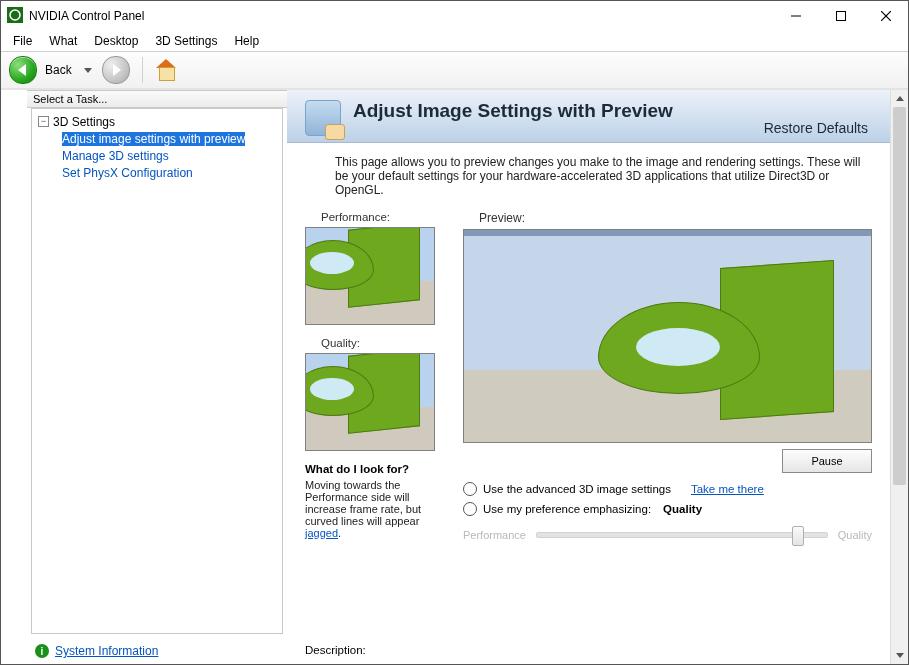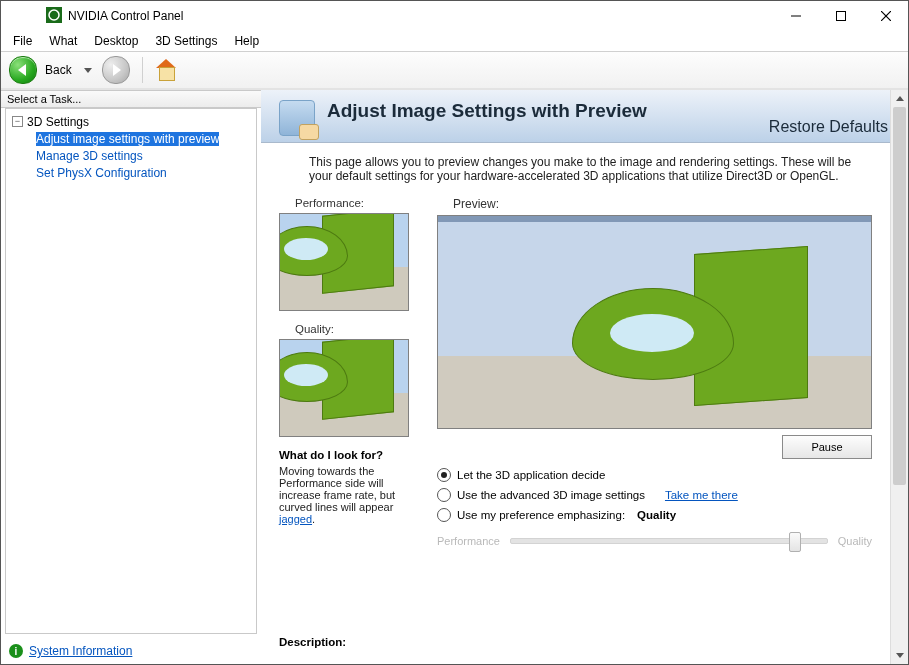--- a/index.html
+++ b/index.html
@@ -1,19 +1,19 @@
 <!DOCTYPE html>
 <html><head>
 <meta charset="utf-8">
 <style>
   html,body{margin:0;padding:0;font-family:"Segoe UI",Tahoma,sans-serif;font-size:12px;color:#000;background:#fff;}
   .window{width:909px;height:665px;border:1px solid #555;box-sizing:border-box;display:flex;flex-direction:column;position:relative;background:#fff;}
   
   .titlebar{height:30px;display:flex;align-items:center;justify-content:space-between;padding:0 0 0 6px;}
-  .titlebar .left{display:flex;align-items:center;gap:6px;margin-left:39px;}
+  .titlebar .left{display:flex;align-items:center;gap:6px;}
   .titlebar .title{font-size:12px;}
   .winbtns{display:flex;height:100%;}
   .winbtn{width:45px;display:flex;align-items:center;justify-content:center;font-size:13px;}
   .winbtn svg{display:block}
   
   .menubar{height:20px;display:flex;align-items:center;padding:0 4px;gap:1px;}
   .menubar span{padding:2px 8px;}
   .menubar-border{height:1px;background:#d0d0d0;}
   
   .toolbar{height:36px;display:flex;align-items:center;padding:0 8px;gap:6px;border-bottom:2px solid #e3e3e3;background:linear-gradient(#fdfdfd,#f1f1f1);}
@@ -23,21 +23,21 @@
   .tbtn.forward{background:radial-gradient(circle at 30% 30%,#eee,#c7c7c7 60%,#a5a5a5);border:1px solid #999;}
   .tbtn.forward::before{content:"";width:0;height:0;border-top:6px solid transparent;border-bottom:6px solid transparent;border-left:8px solid #fff;margin-right:-2px;}
   .backlbl{font-size:12px;padding:0 2px;}
   .dropdown-arrow{width:0;height:0;border-left:4px solid transparent;border-right:4px solid transparent;border-top:5px solid #555;margin:0 4px;}
   .tb-sep{width:1px;height:26px;background:#d0d0d0;margin:0 6px;}
   .home-icon{width:22px;height:22px;position:relative;}
   .home-icon .roof{position:absolute;top:0;left:1px;width:0;height:0;border-left:10px solid transparent;border-right:10px solid transparent;border-bottom:9px solid #e06a1a;}
   .home-icon .body{position:absolute;top:8px;left:4px;width:14px;height:12px;background:#f7e2a6;border:1px solid #c9a23a;}
   
   .body{flex:1;display:flex;min-height:0;}
-  .leftpane{width:260px;display:flex;flex-direction:column;border-right:none;}
+  .leftpane{width:260px;display:flex;flex-direction:column;border-right:none;padding-left:26px;}
   .task-head{background:linear-gradient(#fafafa,#ececec);border:1px solid #c9c9c9;border-left:none;border-right:none;padding:2px 6px;font-size:11px;}
   .tree{flex:1;border:1px solid #c9c9c9;margin:0 4px 4px 4px;padding:4px 2px;overflow:auto;}
   .tree-row{display:flex;align-items:center;gap:4px;height:17px;padding-left:4px;}
   .tree-row.child{padding-left:28px;}
   .expand{width:9px;height:9px;border:1px solid #888;display:flex;align-items:center;justify-content:center;font-size:9px;line-height:1;color:#555;}
   .tree-row .lbl{color:#0455bf;}
   .tree-row.selected .lbl{background:#1e74df;color:#fff;}
   .tree-row.root .lbl{color:#000;}
   .bottomlink{padding:6px 8px;display:flex;align-items:center;gap:6px;}
   .bottomlink a{color:#0455bf;text-decoration:underline;}
@@ -50,21 +50,21 @@
   .sb-btn::before{content:"";width:0;height:0;border-left:4px solid transparent;border-right:4px solid transparent;}
   .sb-btn.up::before{border-bottom:5px solid #555;}
   .sb-btn.down::before{border-top:5px solid #555;}
   .sb-track{flex:1;background:#f0f0f0;position:relative;}
   .sb-thumb{position:absolute;top:0;left:2px;right:2px;height:70%;background:#cdcdcd;border-radius:2px;}
   .page-header{background:linear-gradient(#edf2f9,#bcd1e8);border-bottom:1px solid #a9b9cc;padding:10px 18px 6px 18px;display:flex;align-items:flex-start;gap:12px;position:relative;}
   .page-header h1{margin:0;font-size:19px;font-weight:bold;color:#1b2b3a;flex:1;}
   .hdr-icon{width:36px;height:36px;position:relative;}
   .hdr-icon .disc{position:absolute;inset:0;border-radius:4px;background:linear-gradient(#c5dbf0,#8fb4d8);border:1px solid #7aa3c8;}
   .hdr-icon .hand{position:absolute;right:-4px;bottom:-4px;width:18px;height:14px;background:#f6d9a3;border:1px solid #c2a260;border-radius:3px;}
-  .restore{position:absolute;right:2px;bottom:6px;color:#1b2b3a;font-size:16px;}
+  .restore{position:absolute;right:22px;bottom:6px;color:#1b2b3a;font-size:14px;}
   .intro{padding:12px 28px 6px 48px;font-size:12px;color:#222;}
   .mainrow{flex:1;display:flex;padding:6px 18px 8px 18px;gap:18px;min-height:0;}
   .leftcol{width:140px;display:flex;flex-direction:column;font-size:11.5px;}
   .rightcol{flex:1;display:flex;flex-direction:column;min-width:0;}
   .sec-lbl{margin:2px 16px 4px;color:#333;}
   .thumb{width:128px;height:96px;border:1px solid #808080;margin-bottom:10px;position:relative;background:linear-gradient(#b9d3ee 0 55%,#cfcabd 55% 100%);overflow:hidden;}
   .what{font-weight:bold;margin-top:2px;}
   .para{margin:4px 0;font-size:11px;color:#222;}
   .para a{color:#0455bf;text-decoration:underline;}
   .preview-box{height:212px;border:1px solid #808080;background:linear-gradient(#8198b6 0 3%,#c6d6ea 3% 66%,#d0cbbf 66% 100%);position:relative;overflow:hidden;}
@@ -77,21 +77,21 @@
   .btn{min-width:64px;height:22px;border:1px solid #8a8a8a;background:linear-gradient(#fdfdfd,#e6e6e6);font-size:11px;padding:0 12px;display:flex;align-items:center;justify-content:center;}
   .radios{margin-top:6px;font-size:11.5px;}
   .radio-row{display:flex;align-items:center;gap:6px;height:20px;}
   .radio{width:12px;height:12px;border:1px solid #555;border-radius:50%;display:flex;align-items:center;justify-content:center;}
   .radio.sel::after{content:"";width:6px;height:6px;border-radius:50%;background:#222;}
   .inline-link{color:#0455bf;text-decoration:underline;margin-left:14px;}
   .pref-lbl{font-weight:bold;margin-left:6px;}
   .slider-wrap{margin-top:10px;display:flex;align-items:center;gap:10px;color:#b9b9b9;font-size:11px;}
   .slider-track{flex:1;height:4px;background:#e3e3e3;border:1px solid #d3d3d3;border-radius:2px;position:relative;}
   .slider-thumb{position:absolute;top:-7px;left:88%;width:10px;height:18px;background:linear-gradient(#fafafa,#e4e4e4);border:1px solid #b0b0b0;border-radius:2px;}
-  .desc{padding:4px 18px 16px;font-size:11.5px;font-weight:bold;}
+  .desc{padding:4px 18px 8px;font-size:11.5px;}
 </style>
 </head>
 <body>
 
 <div class="window">
 
   <div class="titlebar">
     <div class="left">
       <span>
         <svg width="16" height="16">
@@ -211,24 +211,20 @@
                 <div class="slab" style="left:136px;top:6px;width:112px;height:150px;transform:skewY(-4deg);"></div>
                 <div class="eye" style="left:14px;top:44px;width:160px;height:90px;"></div>
                 <div class="cut" style="left:52px;top:70px;width:84px;height:38px;"></div>
               </div>
             </div>
             <div class="preview-actions">
               <div class="btn">Pause</div>
             </div>
             <div class="radios">
               <div class="radio-row">
-                <span class="radio sel"></span>
-                <span>Let the 3D application decide</span>
-              </div>
-              <div class="radio-row">
                 <span class="radio"></span>
                 <span>Use the advanced 3D image settings</span>
                 <a class="inline-link">Take me there</a>
               </div>
               <div class="radio-row">
                 <span class="radio"></span>
                 <span>Use my preference emphasizing:</span>
                 <span class="pref-lbl">Quality</span>
               </div>
             </div>

